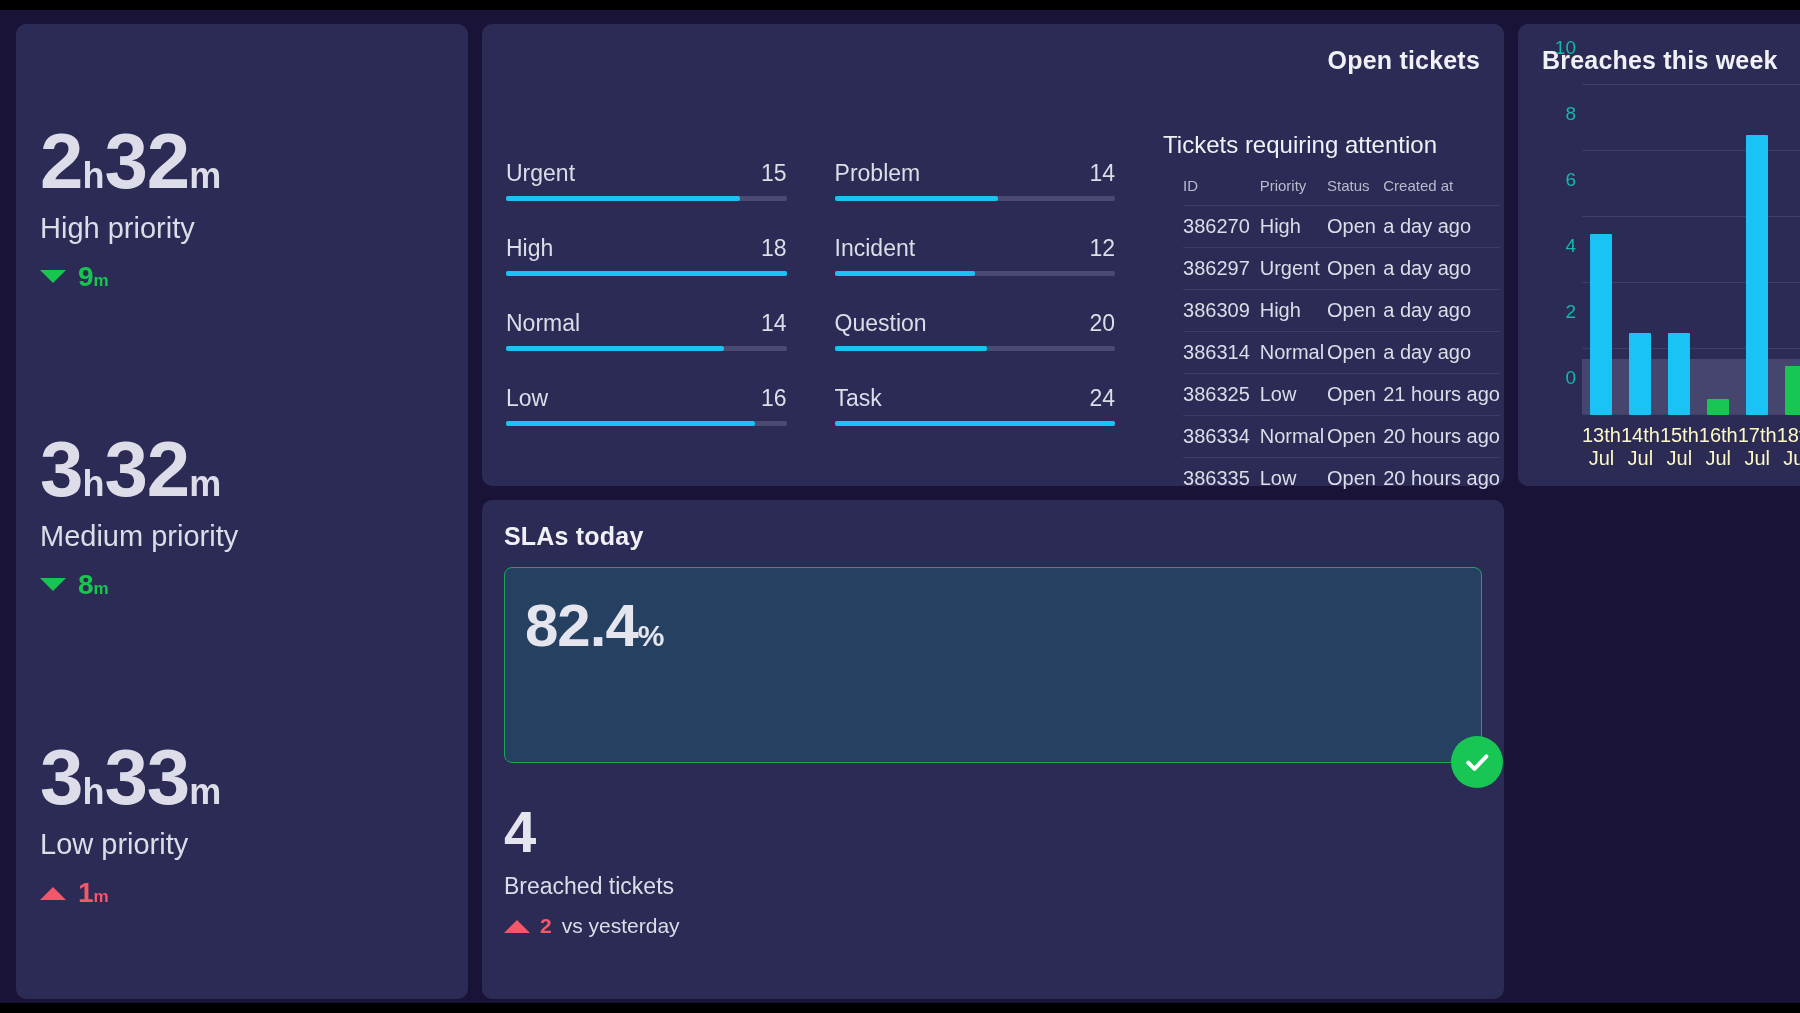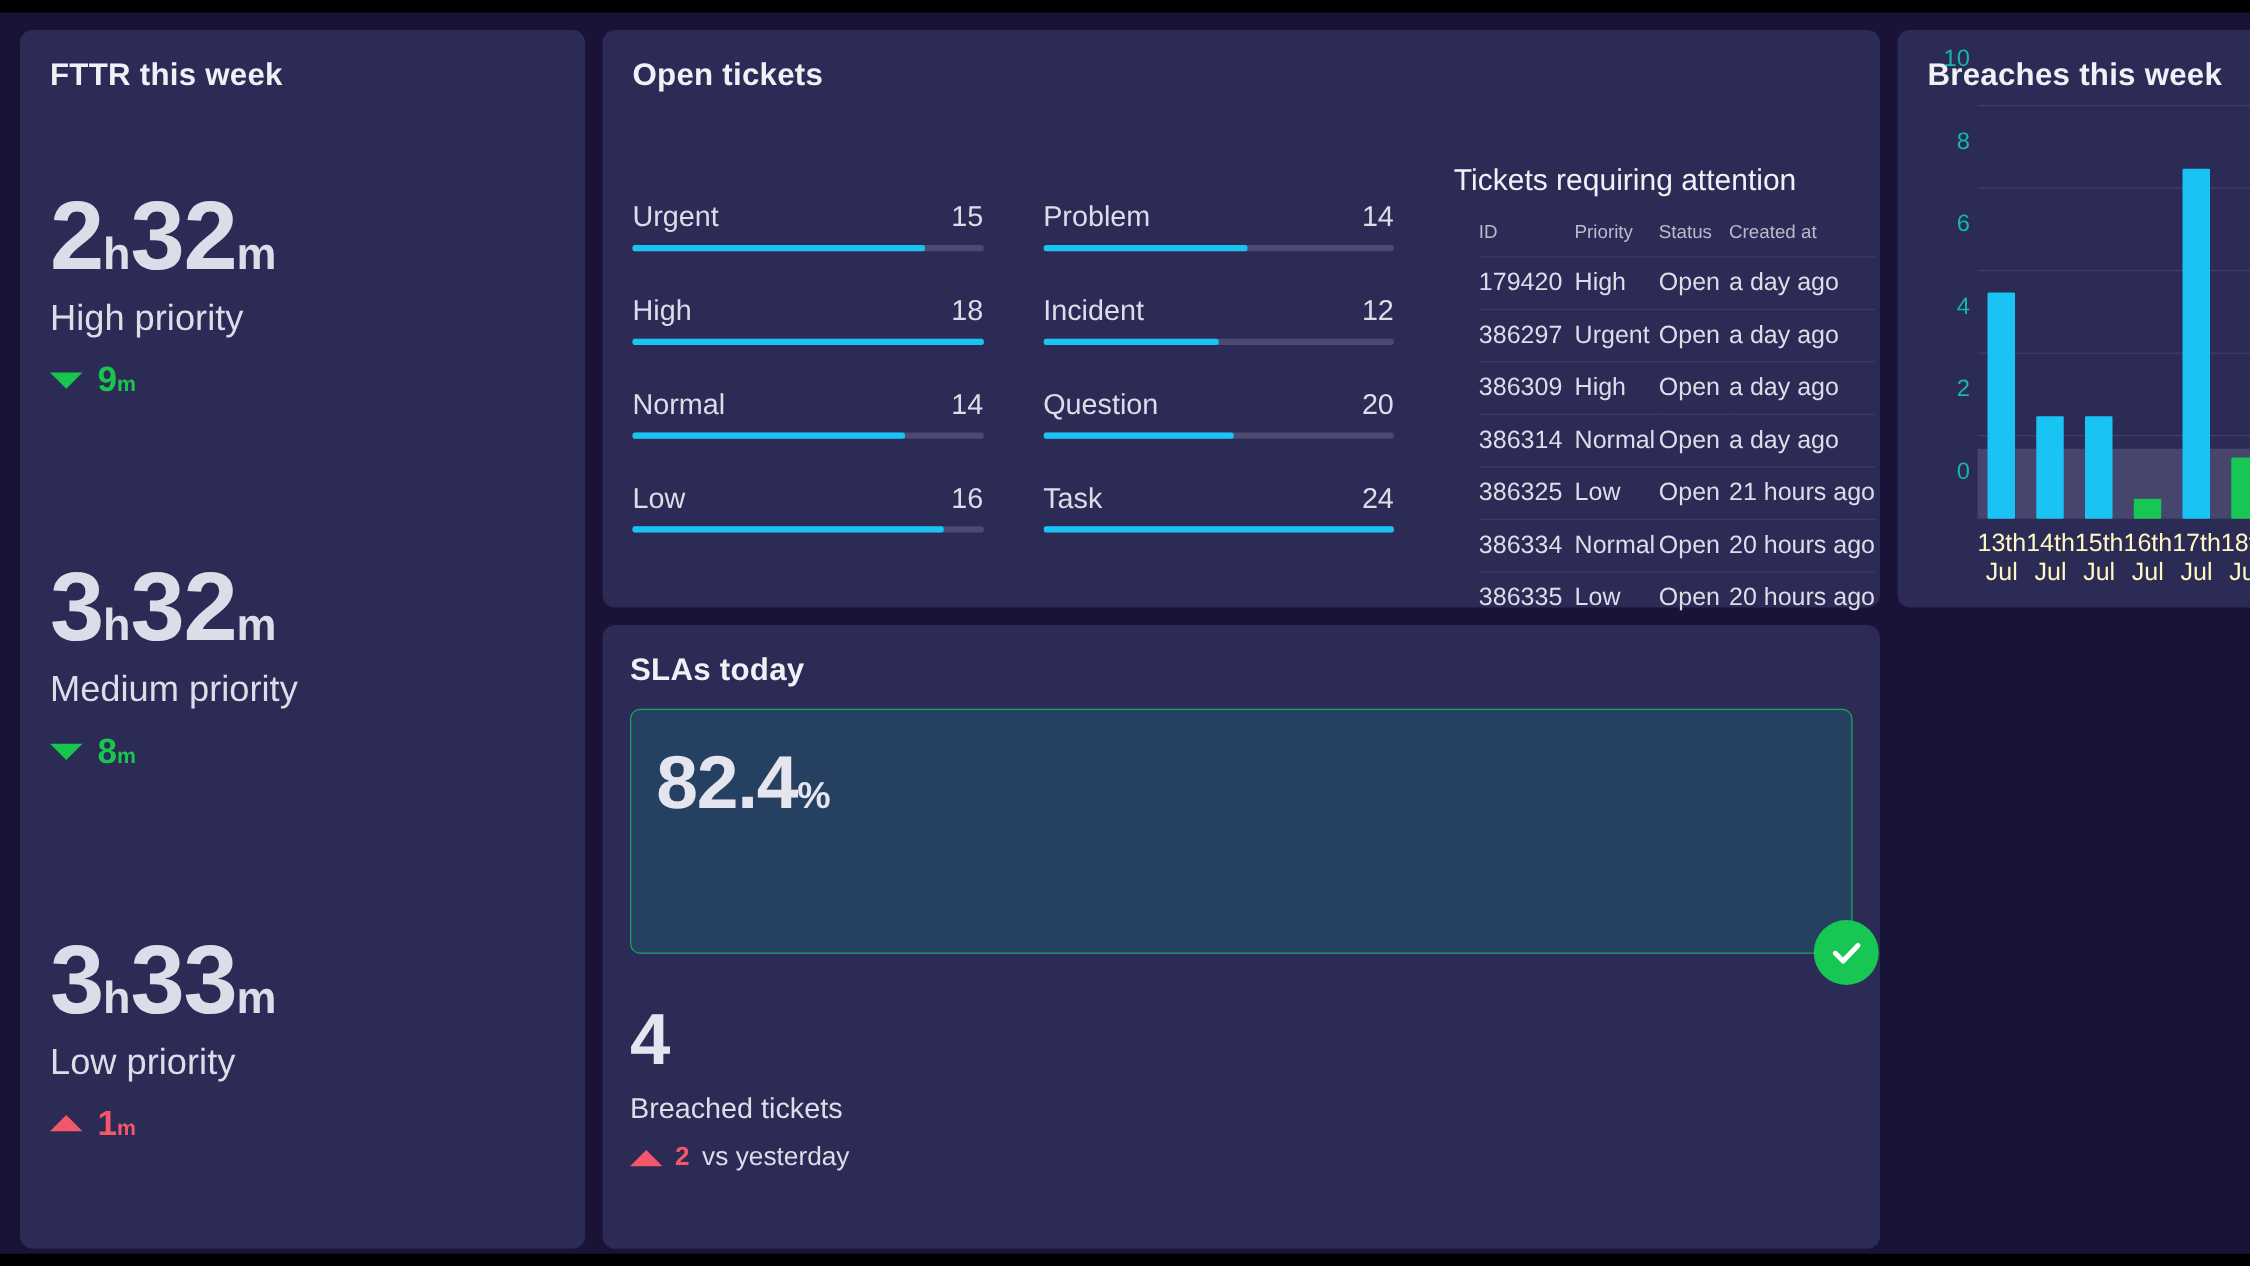--- a/index.html
+++ b/index.html
@@ -47,21 +47,21 @@
   .tri.down { border-left:13px solid transparent; border-right:13px solid transparent; border-top:13px solid #18c64f; }
   .tri.up { border-left:13px solid transparent; border-right:13px solid transparent; border-bottom:13px solid #f4566a; }
   .delta-text { font-weight:bold; line-height:1; display:flex; align-items:baseline; }
   .delta-text .dnum { font-size:28px; }
   .delta-text .dunit { font-size:17px; }
   .up-col { color:#f4566a; }
   .down-col { color:#18c64f; }
 
   
   #open { padding:22px 24px; display:flex; flex-direction:column; }
-  #open .panel-title { margin-bottom:0; }
+  #open .panel-title { margin-bottom:0;text-align:right; }
   .open-body { flex:1; display:grid; grid-template-columns: 1fr 1fr 1.02fr; gap:0 38px; padding-top:12px; }
   .bar-col { display:flex; flex-direction:column; justify-content:center; gap:34px; padding-right:10px; }
   .bar-row { }
   .bar-head { display:flex; justify-content:space-between; align-items:baseline; font-size:23px; color:#dcdde8; }
   .bar-track { margin-top:9px; height:5px; background:#4a4a72; border-radius:2px; }
   .bar-fill { height:5px; background:#19c3f3; border-radius:2px; }
 
   
   .tickets { padding-top:44px; }
   .tickets h3 { font-size:24px; font-weight:400; color:#f0f0f7; margin-bottom:18px; }
@@ -132,21 +132,20 @@
   .brand-name { font-size:28px; color:#e2e3ef; }
   .clock { font-size:28px; color:#e2e3ef; letter-spacing:.5px; }
 </style>
 </head>
 <body>
 
 <div class="screen">
   <div class="board">
 
     <section class="panel" id="fttr">
-      <div class="panel-title">FTTR this week</div>
       <div class="fttr-list">
 
         <div class="fttr-item">
           <div class="fttr-value">
             <span class="num">2</span>
             <span class="unit">h</span>
             <span class="num">32</span>
             <span class="unit">m</span>
           </div>
           <div class="fttr-label">High priority</div>
@@ -282,21 +281,21 @@
             <thead>
               <tr>
                 <th class="c-id">ID</th>
                 <th class="c-pri">Priority</th>
                 <th class="c-sta">Status</th>
                 <th>Created at</th>
               </tr>
             </thead>
             <tbody id="tickets-body">
                 <tr>
-                  <td class="c-id">179420</td>
+                  <td class="c-id">386270</td>
                   <td class="c-pri">High</td>
                   <td class="c-sta">Open</td>
                   <td>a day ago</td>
                 </tr>
                 <tr>
                   <td class="c-id">386297</td>
                   <td class="c-pri">Urgent</td>
                   <td class="c-sta">Open</td>
                   <td>a day ago</td>
                 </tr>

